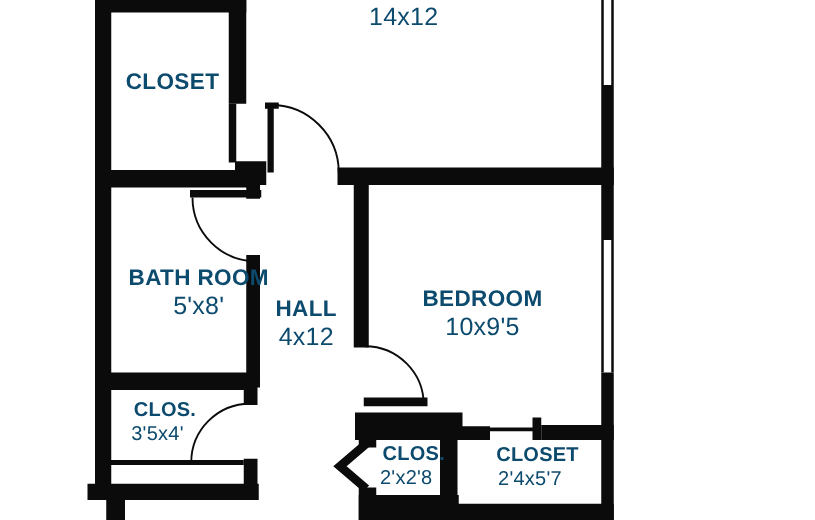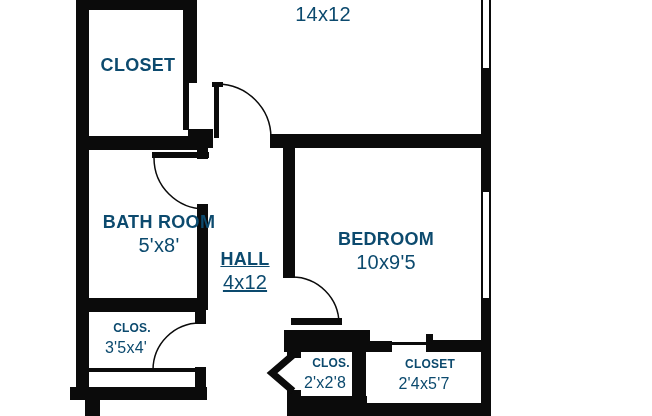--- a/index.html
+++ b/index.html
@@ -9,21 +9,21 @@
   }
   .w{display:block;position:absolute;background:#0b0b0b;}
   .win{display:block;position:absolute;background:#ffffff;
        border-left:2px solid #0b0b0b;border-right:2px solid #0b0b0b;box-sizing:border-box;}
   .arcs{position:absolute;left:0;top:0;width:652px;height:416px;pointer-events:none;}
   .room-label{position:absolute;display:flex;flex-direction:column;align-items:center;text-align:center;}
   .room-label .rn{font-weight:bold;white-space:nowrap;}
   .room-label .rd{font-weight:normal;white-space:nowrap;}
   .big .rn{font-size:18px;line-height:23px;letter-spacing:.3px;}
   .big .rd{font-size:20px;line-height:22px;letter-spacing:.2px;}
-  .small .rn{font-size:12px;line-height:19px;letter-spacing:.2px;margin-left:12px;}
+  .small .rn{font-size:16px;line-height:19px;letter-spacing:.2px;margin-left:12px;}
   .small .rd{font-size:16px;line-height:20px;letter-spacing:.2px;}
 </style>
 </head>
 <body>
 
 <div class="plan">
 
   <i class="w" style="left:76px;top:0;width:13px;height:400px;"></i>
   <i class="w" style="left:85px;top:400px;width:15px;height:16px;"></i>
 
@@ -82,21 +82,21 @@
 
   <div class="room-label big" style="left:83px;top:54px;width:110px;">
     <span class="rn">CLOSET</span>
   </div>
 
   <div class="room-label big" style="left:104px;top:211px;width:110px;">
     <span class="rn">BATH ROOM</span>
     <span class="rd">5'x8'</span>
   </div>
 
-  <div class="room-label big" style="left:210px;top:248px;width:70px;text-decoration:underline;">
+  <div class="room-label big" style="left:210px;top:236px;width:70px;">
     <span class="rn">HALL</span>
     <span class="rd">4x12</span>
   </div>
 
   <div class="room-label big" style="left:326px;top:228px;width:120px;align-items:center;">
     <span class="rn">BEDROOM</span>
     <span class="rd">10x9'5</span>
   </div>
 
   <div class="room-label small" style="left:86px;top:319px;width:80px;">

